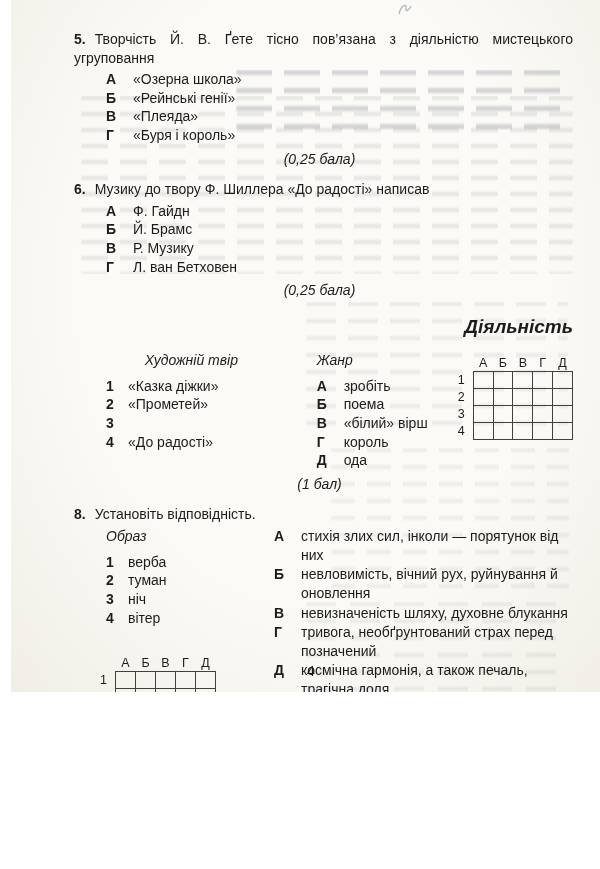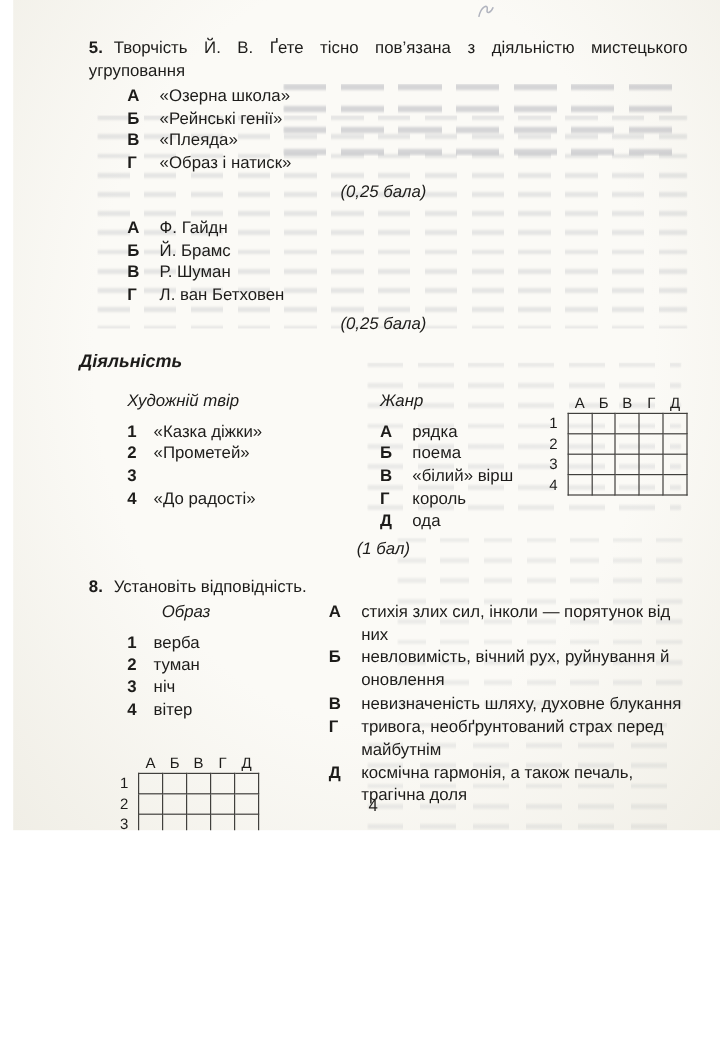--- a/index.html
+++ b/index.html
@@ -10,37 +10,37 @@
   }
   .content { position:relative; z-index:2; padding:30px 38px 0 55px; font-size:14px; line-height:1.33; }
 
   
   .q-head { margin:0 0 3px 8px; text-align:justify; }
   .q-num { font-weight:bold; margin-right:9px; }
   .opt { display:flex; margin-left:40px; }
   .opt-letter { font-weight:bold; width:27px; flex:0 0 27px; }
   .points { text-align:center; font-style:italic; margin:5px 0 12px; }
 
-  .section-title { text-align:left; font-weight:bold; font-style:italic; margin:14px 0 12px; font-size:15px; }
+  .section-title { text-align:right; font-weight:bold; font-style:italic; margin:14px 0 12px; font-size:19px; }
   .instructions { font-weight:bold; text-align:justify; text-indent:28px; margin:0 0 14px; }
 
   
   .match { display:flex; margin-left:40px; margin-top:2px; }
   .m-header { font-style:italic; margin-bottom:7px; }
   .m-item { display:flex; }
   .m-num { font-weight:bold; width:22px; flex:0 0 22px; }
   .m-letter { font-weight:bold; width:27px; flex:0 0 27px; }
 
   .m7-col1 { width:212px; }
-  .m7-col1 .m-header { padding-right:40px; }
+  .m7-col1 .m-header { text-align:center; padding-right:40px; }
   .m7-col2 { width:138px; }
   .m7-grid { margin-top:4px; }
 
   .m8-left { width:168px; }
-  .m8-left .m-header { text-align:center; padding-right:70px; }
+  .m8-left .m-header { text-align:left; padding-right:70px; }
   .m8-right { flex:1; }
   .m8-right .m-item { margin-bottom:1px; }
   .m8-grid { margin-top:28px; margin-left:-10px; }
 
   
   table.answer-grid { border-collapse:collapse; font-size:12.5px; line-height:1; }
   table.answer-grid th { font-weight:normal; border:none; padding:0; text-align:center; height:16px; }
   table.answer-grid th.collab { width:19px; }
   table.answer-grid th.rowlab { width:15px; padding-right:4px; text-align:center; }
   table.answer-grid td { border:1px solid #41403d; width:19px; height:16px; padding:0; }
@@ -101,37 +101,38 @@
       <div class="opt">
           <span class="opt-letter">Б</span>
           <span>«Рейнські генії»</span>
         </div>
       <div class="opt">
           <span class="opt-letter">В</span>
           <span>«Плеяда»</span>
         </div>
       <div class="opt">
           <span class="opt-letter">Г</span>
-          <span>«Образ і натиск»</span>
+          <span>«Буря і король»</span>
         </div>
       <div class="points">(0,25 бала)</div>
     </div>
 
     <div class="q-block">
+      <p class="q-head"><span class="q-num">6.</span><span>Музику до твору Ф. Шиллера «До радості» написав</span></p>
       <div class="opt">
           <span class="opt-letter">А</span>
           <span>Ф. Гайдн</span>
         </div>
       <div class="opt">
           <span class="opt-letter">Б</span>
           <span>Й. Брамс</span>
         </div>
       <div class="opt">
           <span class="opt-letter">В</span>
-          <span>Р. Шуман</span>
+          <span>Р. Музику</span>
         </div>
       <div class="opt">
           <span class="opt-letter">Г</span>
           <span>Л. ван Бетховен</span>
         </div>
       <div class="points">(0,25 бала)</div>
     </div>
 
     <div class="section-title">Діяльність</div>
 
@@ -152,21 +153,21 @@
             </div>
           <div class="m-item">
               <span class="m-num">4</span>
               <span>«До радості»</span>
             </div>
         </div>
         <div class="m7-col2">
           <div class="m-header">Жанр</div>
           <div class="m-item">
               <span class="m-letter">А</span>
-              <span>рядка</span>
+              <span>зробіть</span>
             </div>
           <div class="m-item">
               <span class="m-letter">Б</span>
               <span>поема</span>
             </div>
           <div class="m-item">
               <span class="m-letter">В</span>
               <span>«білий» вірш</span>
             </div>
           <div class="m-item">
@@ -302,21 +303,21 @@
           <div class="m-item">
               <span class="m-letter">Б</span>
               <span>невловимість, вічний рух, руйнування й оновлення</span>
             </div>
           <div class="m-item">
               <span class="m-letter">В</span>
               <span>невизначеність шляху, духовне блукання</span>
             </div>
           <div class="m-item">
               <span class="m-letter">Г</span>
-              <span>тривога, необґрунтований страх перед майбутнім</span>
+              <span>тривога, необґрунтований страх перед позначений</span>
             </div>
           <div class="m-item">
               <span class="m-letter">Д</span>
               <span>космічна гармонія, а також печаль, трагічна доля</span>
             </div>
         </div>
       </div>
       <div class="points">(1 бал)</div>
     </div>
 

